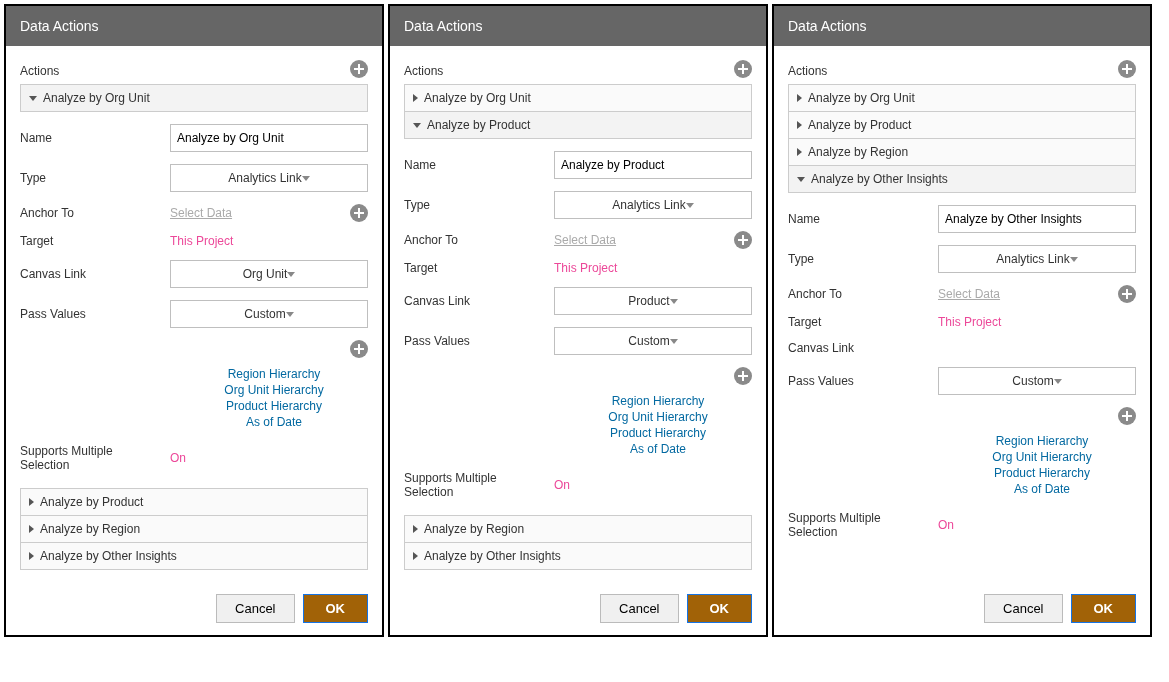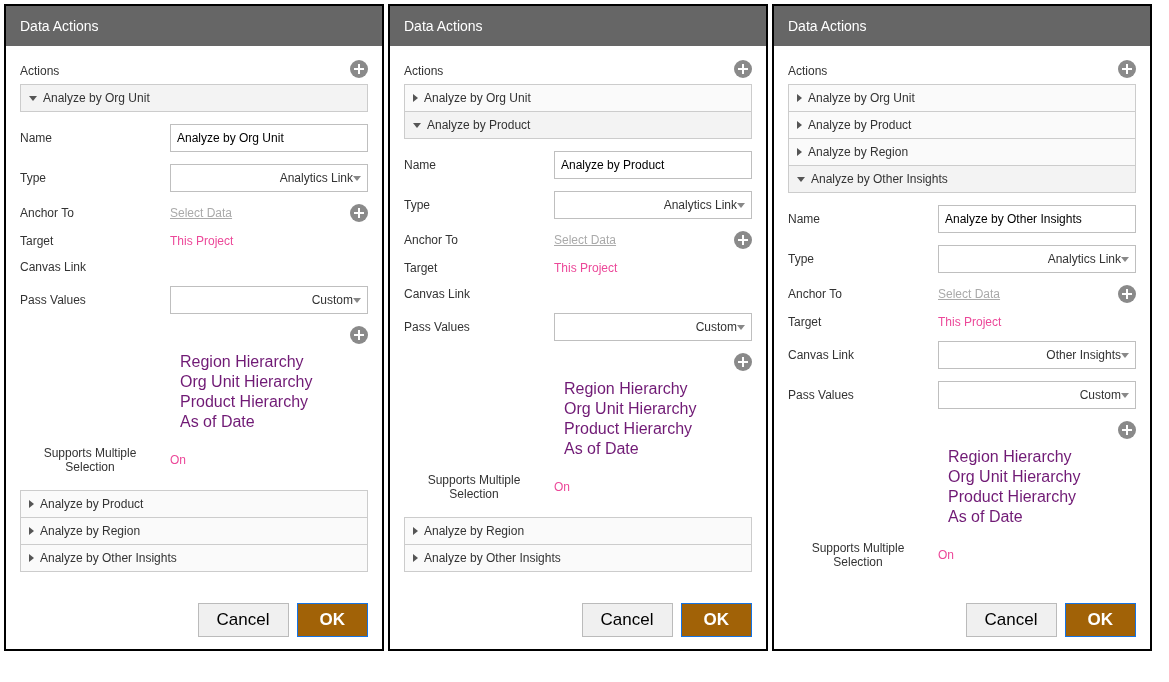--- a/index.html
+++ b/index.html
@@ -14,32 +14,32 @@
   .accordion-item:first-child { margin-top: 0; }
   .accordion-item.expanded { background: #f3f3f3; }
   .triangle { width: 0; height: 0; display:inline-block; }
   .triangle.right { border-top: 4px solid transparent; border-bottom: 4px solid transparent; border-left: 5px solid #555; }
   .triangle.down { border-left: 4px solid transparent; border-right: 4px solid transparent; border-top: 5px solid #555; margin-top:1px; }
   .form { margin-top: 12px; }
   .form-row { display: flex; align-items: center; margin-bottom: 12px; }
   .form-label { width: 150px; padding-right: 10px; color: #333; font-size: 12px; }
   .form-control { flex: 1; position: relative; display:flex; align-items:center; }
   input[type=text].tf { width: 100%; border: 1px solid #bfbfbf; padding: 5px 6px; font-size: 12px; height: 28px; }
-  .select-box { width: 100%; border: 1px solid #bfbfbf; padding: 5px 6px; font-size: 12px; height: 28px; display:flex; align-items:center; justify-content:flex-end; background:#fff; cursor:pointer; }
+  .select-box { width: 100%; border: 1px solid #bfbfbf; padding: 5px 6px; font-size: 12px; height: 28px; display:flex; align-items:center; justify-content:center; background:#fff; cursor:pointer; }
   .chevron { width: 0; height: 0; border-left: 4px solid transparent; border-right: 4px solid transparent; border-top: 5px solid #888; }
   .placeholder { color: #aaa; text-decoration: underline; }
   .link-text { color: #ec4899; cursor: pointer; }
   .hierarchy-list { margin-left: 160px; margin-bottom: 10px; }
-  .hierarchy-list div { padding: 1px 0; color:#701a75; font-size:16px; }
+  .hierarchy-list div { padding: 1px 0; color:#0369a1; font-size:12px;text-align:center; }
   .plus-row { display:flex; justify-content:flex-end; margin-bottom:8px; }
   .footer { border-top: 0; padding: 10px 14px 12px; display:flex; justify-content:flex-end; gap:8px; }
-  .btn { padding: 6px 18px; font-size: 17px; border: 1px solid #bbb; background:#f0f0f0; cursor:pointer; }
+  .btn { padding: 6px 18px; font-size: 13px; border: 1px solid #bbb; background:#f0f0f0; cursor:pointer; }
   .btn.primary { background:#a16207; border-color:#1473e6; color:#fff; font-weight:bold; padding: 6px 22px; }
   .support-row { display:flex; align-items:center; margin-top: 4px; margin-bottom: 10px; }
-  .support-row .lbl { width: 150px; text-align:center; padding-right:10px; font-size:12px; color:#333; }
+  .support-row .lbl { width: 150px; text-align:left; padding-right:10px; font-size:12px; color:#333; }
   .accordion-stack { margin-top: 6px; }
   .gap { flex:1; }
   .accordion-group-top { margin-bottom:0; }
 </style>
 </head>
 <body>
 
 <div class="dialog">
   <div class="dialog-header">Data Actions</div>
   <div class="dialog-body">
@@ -85,20 +85,26 @@
         </div>
       </div>
       <div class="form-row">
         <div class="form-label">Target</div>
         <div class="form-control">
             <span class="link-text">This Project</span>
           </div>
       </div>
       <div class="form-row">
         <div class="form-label">Canvas Link</div>
+        <div class="form-control">
+            <div class="select-box">
+              <span>Org Unit</span>
+              <span class="chevron"></span>
+            </div>
+          </div>
       </div>
       <div class="form-row">
         <div class="form-label">Pass Values</div>
         <div class="form-control">
             <div class="select-box">
               <span>Custom</span>
               <span class="chevron"></span>
             </div>
           </div>
       </div>
@@ -191,20 +197,26 @@
         </div>
       </div>
       <div class="form-row">
         <div class="form-label">Target</div>
         <div class="form-control">
             <span class="link-text">This Project</span>
           </div>
       </div>
       <div class="form-row">
         <div class="form-label">Canvas Link</div>
+        <div class="form-control">
+            <div class="select-box">
+              <span>Product</span>
+              <span class="chevron"></span>
+            </div>
+          </div>
       </div>
       <div class="form-row">
         <div class="form-label">Pass Values</div>
         <div class="form-control">
             <div class="select-box">
               <span>Custom</span>
               <span class="chevron"></span>
             </div>
           </div>
       </div>
@@ -301,26 +313,20 @@
         </div>
       </div>
       <div class="form-row">
         <div class="form-label">Target</div>
         <div class="form-control">
             <span class="link-text">This Project</span>
           </div>
       </div>
       <div class="form-row">
         <div class="form-label">Canvas Link</div>
-        <div class="form-control">
-            <div class="select-box">
-              <span>Other Insights</span>
-              <span class="chevron"></span>
-            </div>
-          </div>
       </div>
       <div class="form-row">
         <div class="form-label">Pass Values</div>
         <div class="form-control">
             <div class="select-box">
               <span>Custom</span>
               <span class="chevron"></span>
             </div>
           </div>
       </div>

